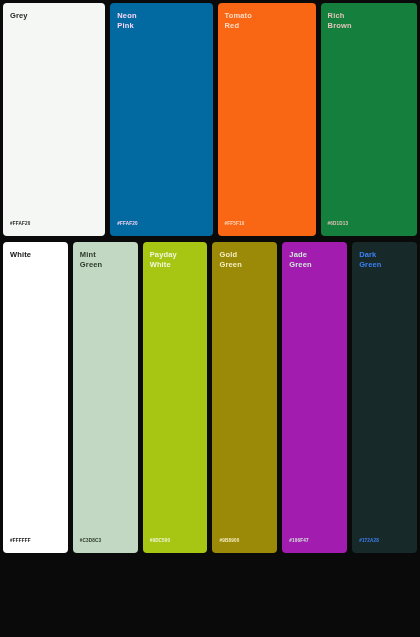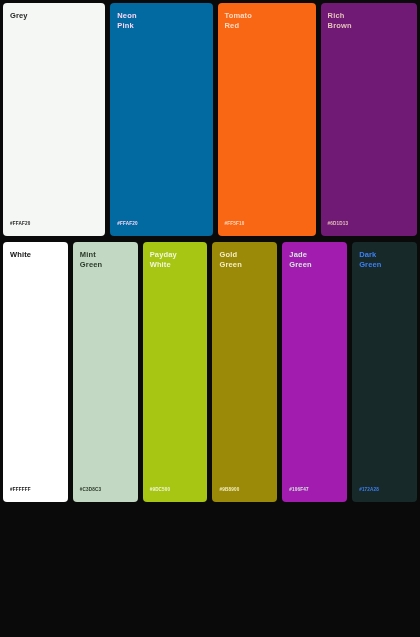--- a/index.html
+++ b/index.html
@@ -30,21 +30,21 @@
     flex-direction: row;
     gap: 5px;
   }
 
   .row-top {
     height: 233px;
     justify-content: space-between;
   }
 
   .row-bottom {
-    height: 260px;
+    height: 311px;
   }
 
   .swatch {
     position: relative;
     box-sizing: border-box;
     border-radius: 4px;
     padding: 8px 7px;
     display: flex;
     flex-direction: column;
     justify-content: space-between;
@@ -87,21 +87,21 @@
 Pink</div>
       <div class="swatch-hex">#FFAF20</div>
     </div>
 
     <div class="swatch" style="background: rgb(249, 103, 20); color: rgb(253, 217, 194); flex-grow: 100; flex-basis: 0px;">
       <div class="swatch-name">Tomato
 Red</div>
       <div class="swatch-hex">#FF5F10</div>
     </div>
 
-    <div class="swatch" style="background: #701a75; color: rgb(227, 195, 185); flex-grow: 98; flex-basis: 0px;">
+    <div class="swatch" style="background: #15803d; color: rgb(227, 195, 185); flex-grow: 98; flex-basis: 0px;">
       <div class="swatch-name">Rich
 Brown</div>
       <div class="swatch-hex">#6D1D13</div>
     </div>
 
   </div>
 
   <div class="swatch-row row-bottom">
 
     <div class="swatch" style="background: rgb(255, 255, 255); color: rgb(17, 17, 17); flex-grow: 67; flex-basis: 0px;">

